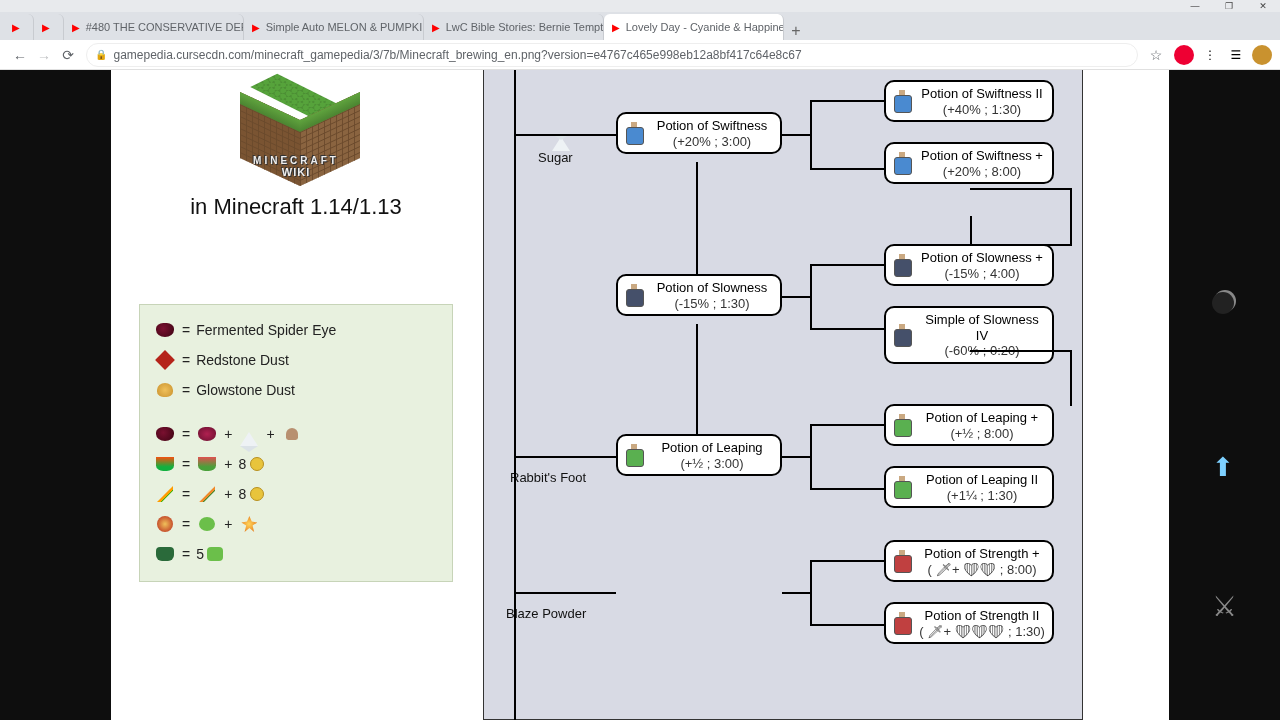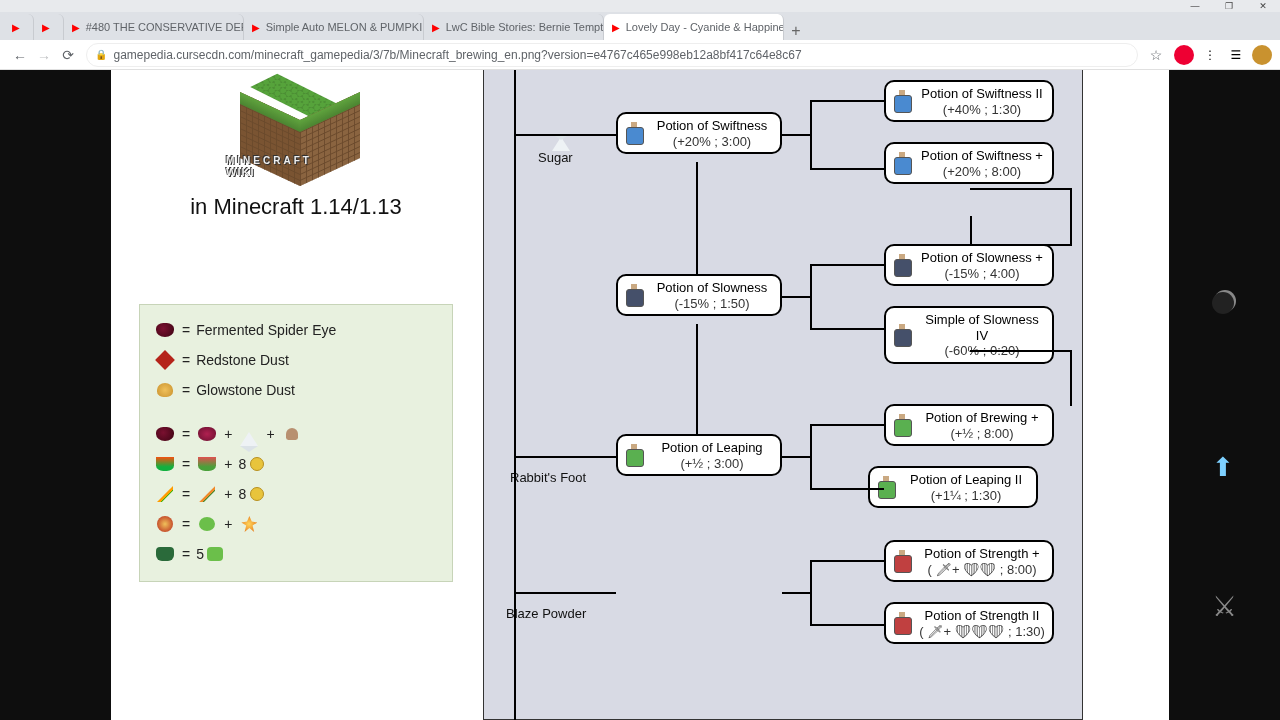--- a/index.html
+++ b/index.html
@@ -23,21 +23,21 @@
 .viewport{position:absolute;left:0;right:0;top:70px;bottom:0;background:#0e0e0e;display:flex;justify-content:center}
 .page{width:1058px;height:100%;background:#fff;position:relative;overflow:hidden}
 
 .leftcol{position:absolute;left:0;top:0;width:370px;padding-top:8px}
 .grass{width:140px;height:110px;margin:0 auto 6px;position:relative}
 .grass .top{width:94px;height:38px;background:#56a33b;background-image:linear-gradient(45deg,#4c8f34 25%,transparent 25%,transparent 75%,#4c8f34 75%),linear-gradient(45deg,#4c8f34 25%,transparent 25%,transparent 75%,#4c8f34 75%);background-size:8px 8px;transform:rotateX(60deg) rotateZ(45deg);position:absolute;left:24px;top:0}
 .grass .side{position:absolute;width:60px;height:66px;top:28px;background:#7a5432;background-image:linear-gradient(#6b4a2c 1px,transparent 1px),linear-gradient(90deg,#6b4a2c 1px,transparent 1px);background-size:6px 6px}
 .grass .l{left:14px;transform:skewY(25deg)}
 .grass .r{left:74px;transform:skewY(-25deg);background-color:#8a6440}
 .grass .band{position:absolute;top:0;left:0;right:0;height:12px;background:linear-gradient(#60a43e,#4b8431)}
-.wikilabel{position:absolute;left:0;right:0;bottom:10px;font-size:10px;font-weight:700;color:#eee;letter-spacing:3px;text-shadow:1px 1px 0 #333,-1px -1px 0 #333}
+.wikilabel{position:absolute;left:0;right:0;bottom:10px;text-align:center;font-size:10px;font-weight:700;color:#eee;letter-spacing:3px;text-shadow:1px 1px 0 #333,-1px -1px 0 #333}
 .h1{font-size:44px;font-weight:700;text-align:center;color:#111}
 .h2{font-size:22px;text-align:center;color:#111;margin-top:2px}
 .legend{margin:84px 28px 0;border:1px solid #c7d4b8;background:#e8f1df;padding:10px 14px 12px;font-size:14px;color:#222}
 .legend .row{display:flex;align-items:center;height:30px}
 .legend .row .eq{margin:0 6px}
 .legend .row .plus{margin:0 6px}
 .picon{width:22px;height:22px;display:inline-flex;align-items:center;justify-content:center}
 
 .i-fse{width:18px;height:14px;background:radial-gradient(circle at 40% 40%,#7a1030,#3c0413);border-radius:40% 40% 50% 50%}
 .i-red{width:14px;height:14px;background:#b5231a;transform:rotate(45deg)}
@@ -250,21 +250,21 @@
         <div class="node base" style="left:132px;top:42px">
           <span class="ico bottle blue"></span>
           <div>Potion of Swiftness</div>
           <div class="stats">(+20% ; 3:00)</div>
         </div>
         <div class="ingicon" style="left:192px;top:112px"><span class="i-fse"></span></div>
 
         <div class="node base" style="left:132px;top:204px">
           <span class="ico bottle dark"></span>
           <div>Potion of Slowness</div>
-          <div class="stats">(-15% ; 1:50)</div>
+          <div class="stats">(-15% ; 1:30)</div>
         </div>
         <div class="ingicon" style="left:192px;top:332px"><span class="i-fse"></span></div>
 
         <div class="node base" style="left:132px;top:364px">
           <span class="ico bottle green"></span>
           <div>Potion of Leaping</div>
           <div class="stats">(+½ ; 3:00)</div>
         </div>
 
 
@@ -300,24 +300,24 @@
             <div class="stats">(-15% ; 4:00)</div>
           </div>
         <div class="node" style="left:400px;top:236px;width:170px">
             <span class="ico bottle dark"></span>
             <div>Simple of Slowness IV</div>
             <div class="stats">(-60% ; 0:20)</div>
           </div>
 
         <div class="node" style="left:400px;top:334px;width:170px">
             <span class="ico bottle green"></span>
-            <div>Potion of Brewing +</div>
+            <div>Potion of Leaping +</div>
             <div class="stats">(+½ ; 8:00)</div>
           </div>
-        <div class="node" style="left:384px;top:396px;width:170px">
+        <div class="node" style="left:400px;top:396px;width:170px">
             <span class="ico bottle green"></span>
             <div>Potion of Leaping II</div>
             <div class="stats">(+1¼ ; 1:30)</div>
           </div>
 
         <div class="node" style="left:400px;top:470px;width:170px">
             <span class="ico bottle red"></span>
             <div>Potion of Strength +</div>
             <div class="stats">( 🗡+ ❤❤ ; 8:00)</div>
           </div>

